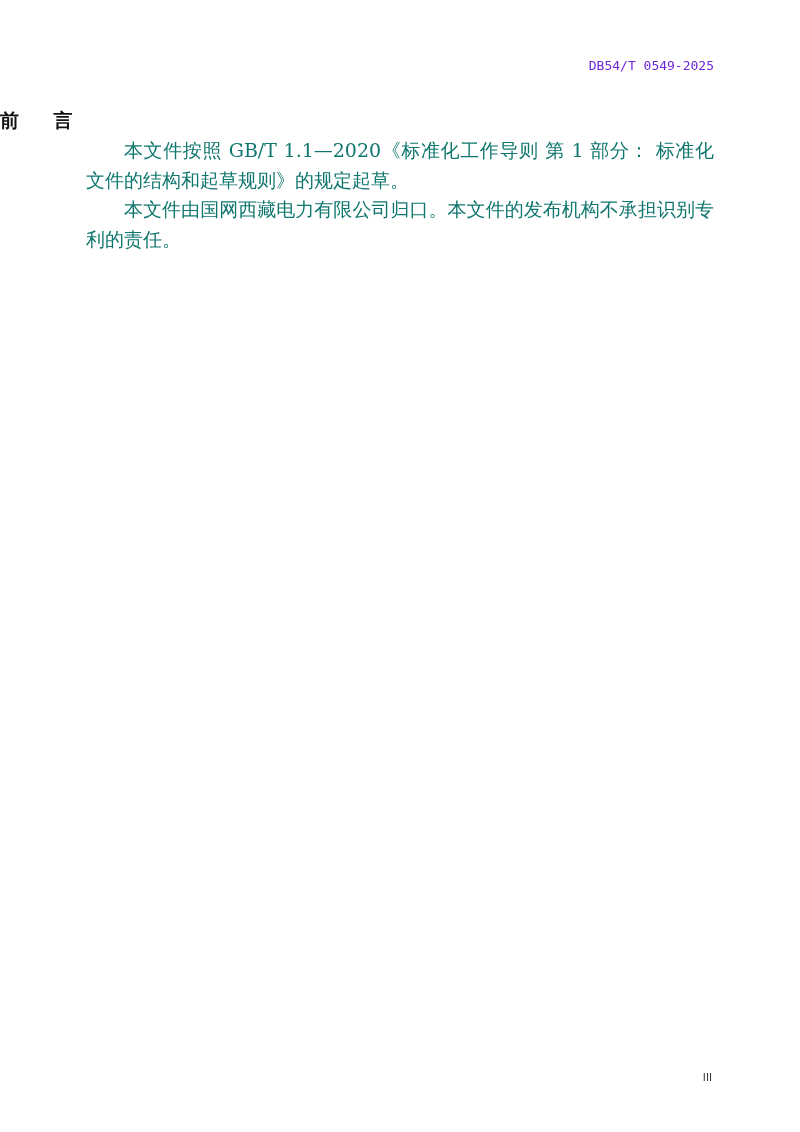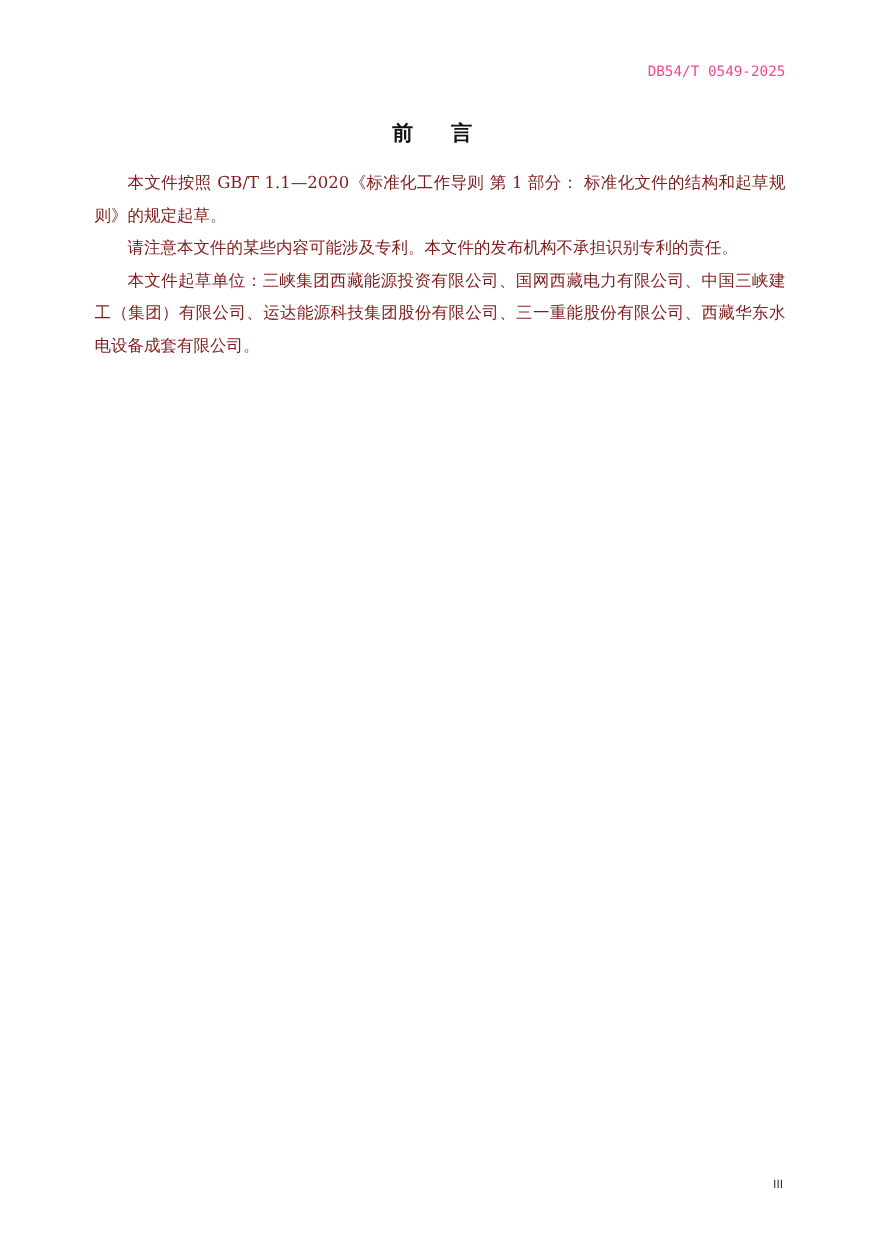--- a/index.html
+++ b/index.html
@@ -1,29 +1,28 @@
 <!DOCTYPE html>
 <html><head>
 <meta charset="utf-8">
 <style>
   html, body { margin: 0; padding: 0; background: #ffffff; }
   body { width: 800px; height: 1132px; position: relative; overflow: hidden;
          font-family: "DejaVu Serif", "Liberation Serif", serif; color: #222; }
-  .doc-code { position: absolute; top: 58px; right: 86px; font-family: "DejaVu Sans Mono", "Liberation Mono", monospace; font-size: 13px; color: #ec4899; letter-spacing: 0px; }
-  .title { position: absolute; top: 108px; left: 0; width: 800px; text-align: center; font-family: "DejaVu Sans", "Liberation Sans", sans-serif; font-weight: bold; font-size: 19px; letter-spacing: 14px; color: #111; }
-  .body-text { position: absolute; top: 152px; left: 86px; width: 628px; font-size: 15px; line-height: 29.5px; color: #7f1d1d; }
+  .doc-code { position: absolute; top: 58px; right: 86px; font-family: "DejaVu Sans Mono", "Liberation Mono", monospace; font-size: 13px; color: #6d28d9; letter-spacing: 0px; }
+  .title { position: absolute; top: 108px; left: 0; width: 800px; text-align: left; font-family: "DejaVu Sans", "Liberation Sans", sans-serif; font-weight: bold; font-size: 19px; letter-spacing: 14px; color: #111; }
+  .body-text { position: absolute; top: 136px; left: 86px; width: 628px; font-size: 19px; line-height: 29.5px; color: #0f766e; }
   .para { margin: 0; text-indent: 2em; text-align: justify; }
   .page-num { position: absolute; top: 1060px; right: 88px; font-family: "Liberation Sans", sans-serif; font-size: 11px; color: #333; margin-top: 11px; }
 </style>
 </head>
 <body>
 
 <div class="doc-code">DB54/T 0549-2025</div>
 
 <div class="title">前 言</div>
 
 <div class="body-text">
   <p class="para">本文件按照 GB/T 1.1—2020《标准化工作导则 第 1 部分： 标准化文件的结构和起草规则》的规定起草。</p>
-  <p class="para">请注意本文件的某些内容可能涉及专利。本文件的发布机构不承担识别专利的责任。</p>
-  <p class="para">本文件起草单位：三峡集团西藏能源投资有限公司、国网西藏电力有限公司、中国三峡建工（集团）有限公司、运达能源科技集团股份有限公司、三一重能股份有限公司、西藏华东水电设备成套有限公司。</p>
+  <p class="para">本文件由国网西藏电力有限公司归口。本文件的发布机构不承担识别专利的责任。</p>
 </div>
 
 <div class="page-num">III</div>
 
 </body></html>

